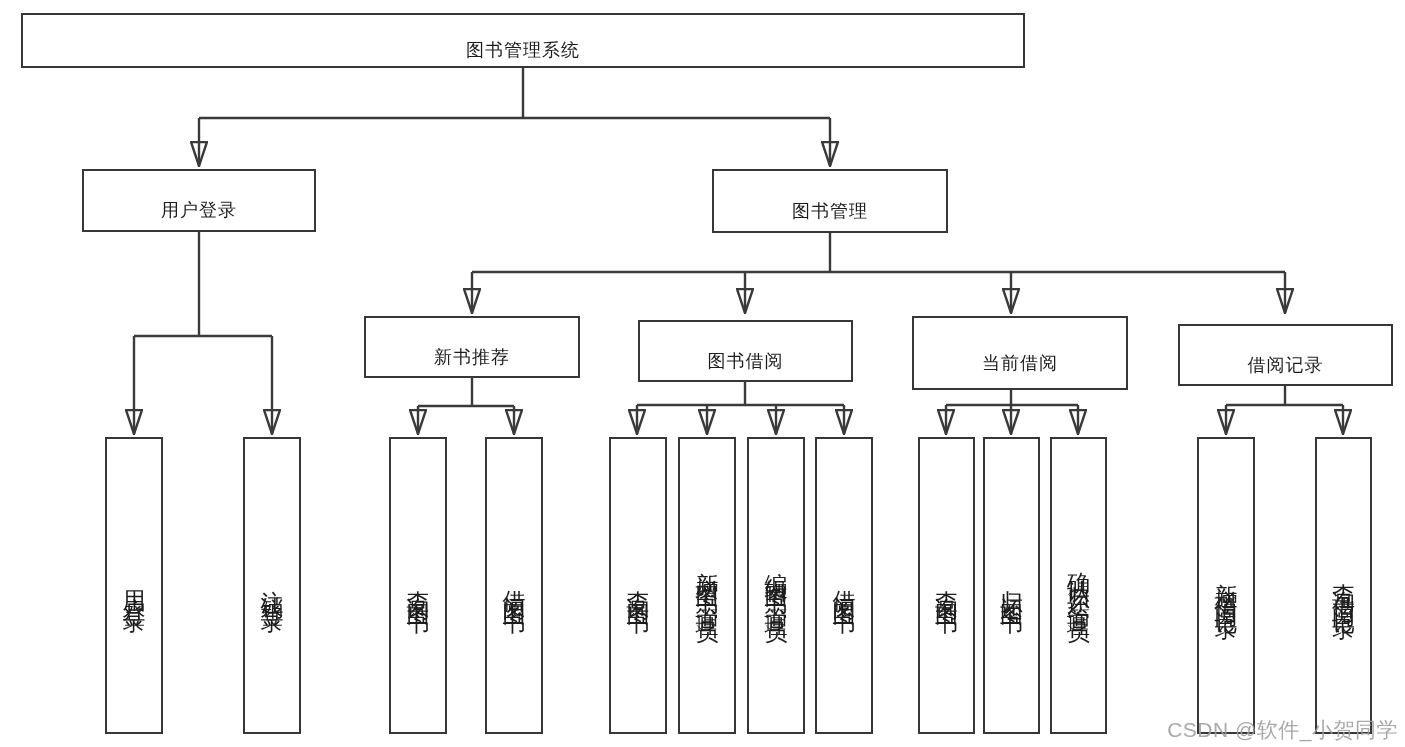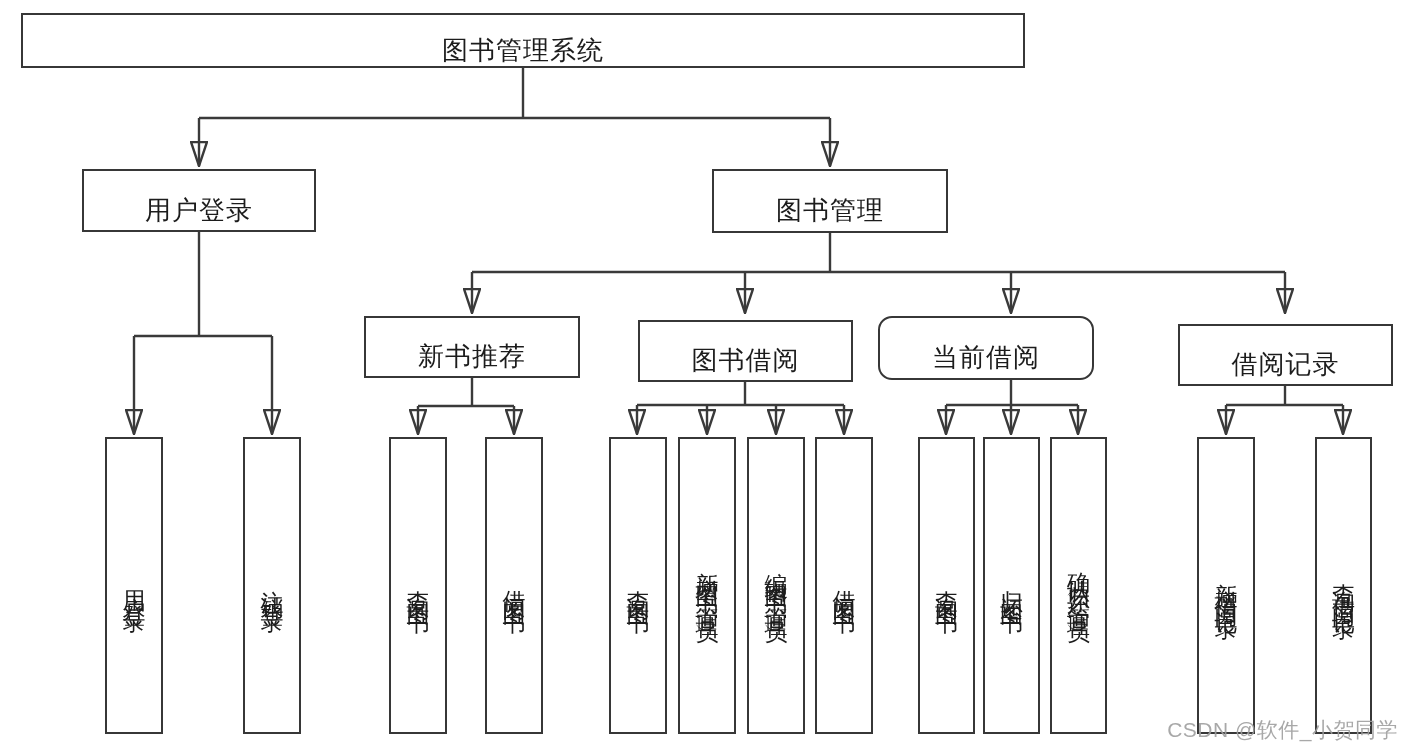--- a/index.html
+++ b/index.html
@@ -33,21 +33,21 @@
     box-sizing: border-box;
     border: 2.4px solid #373737;
     background: #ffffff;
     display: flex;
     align-items: center;
     justify-content: center;
     z-index: 2;
     color: #1c1c1c;
   }
   .h-node .label {
-    font-size: 26px;
+    font-size: 18px;
     letter-spacing: 1px;
     white-space: nowrap;
     margin-top: 19px;
   }
   .v-node .label {
     writing-mode: vertical-rl;
     text-orientation: mixed;
     font-size: 23px;
     line-height: 1;
     letter-spacing: 7px;
@@ -141,21 +141,21 @@
   <div class="node h-node" style="left:712px; top:169px; width:236px; height:64px;">
     <span class="label">图书管理</span>
   </div>
 
   <div class="node h-node" style="left:364px; top:316px; width:216px; height:62px;">
     <span class="label">新书推荐</span>
   </div>
   <div class="node h-node" style="left:638px; top:320px; width:215px; height:62px;">
     <span class="label">图书借阅</span>
   </div>
-  <div class="node h-node" style="left:878px; top:316px; width:216px; height:64px;border-radius:14px;">
+  <div class="node h-node" style="left:912px; top:316px; width:216px; height:74px;">
     <span class="label">当前借阅</span>
   </div>
   <div class="node h-node" style="left:1178px; top:324px; width:215px; height:62px;">
     <span class="label">借阅记录</span>
   </div>
 
   <div class="node v-node" style="left:105px; top:437px; width:58px; height:297px;">
     <span class="label">用户登录</span>
   </div>
   <div class="node v-node" style="left:243px; top:437px; width:58px; height:297px;">

